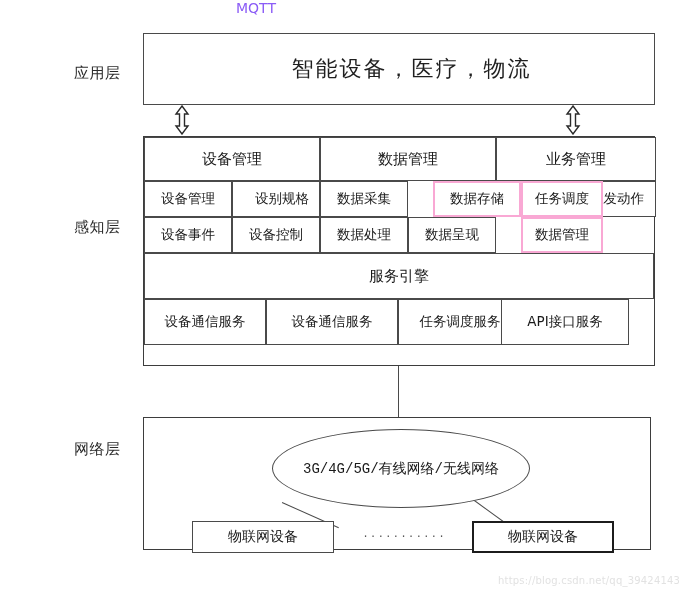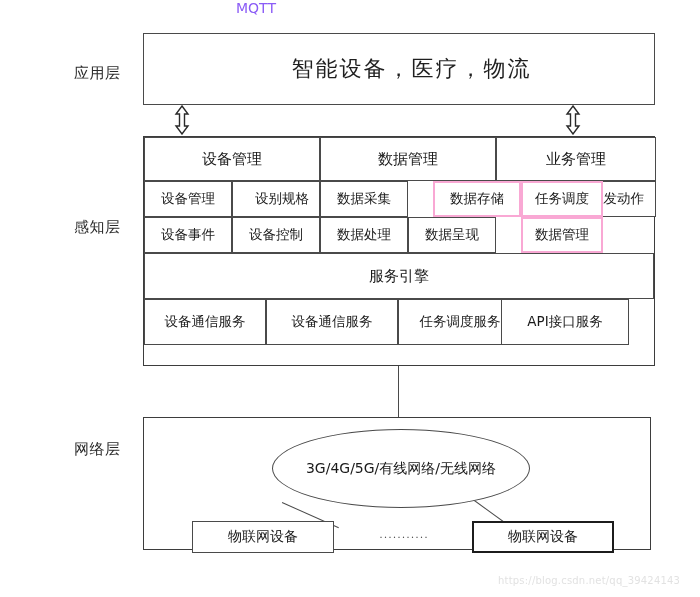--- a/index.html
+++ b/index.html
@@ -142,20 +142,21 @@
   
   #net-box {
     position: absolute;
     left: 143px;
     top: 417px;
     width: 508px;
     height: 133px;
     box-sizing: border-box;
     border: 1.5px solid #3d3d3d;
     background: #fff;
+    font-family: Liberation Mono, monospace;
   }
   #ellipse {
     position: absolute;
     left: 128px;
     top: 11px;
     width: 258px;
     height: 79px;
     box-sizing: border-box;
     border: 1.3px solid #4a4a4a;
     border-radius: 50%;

